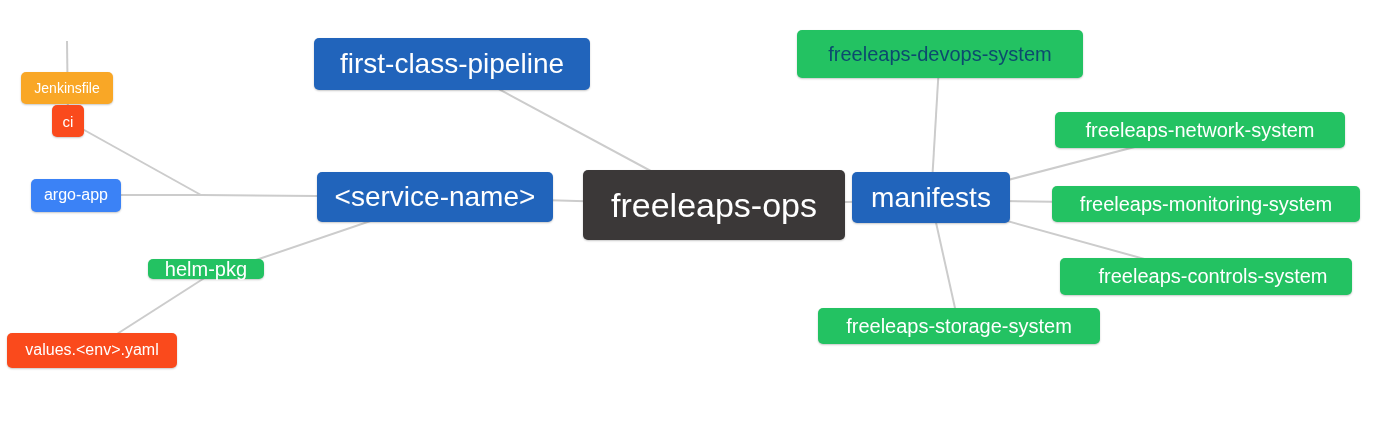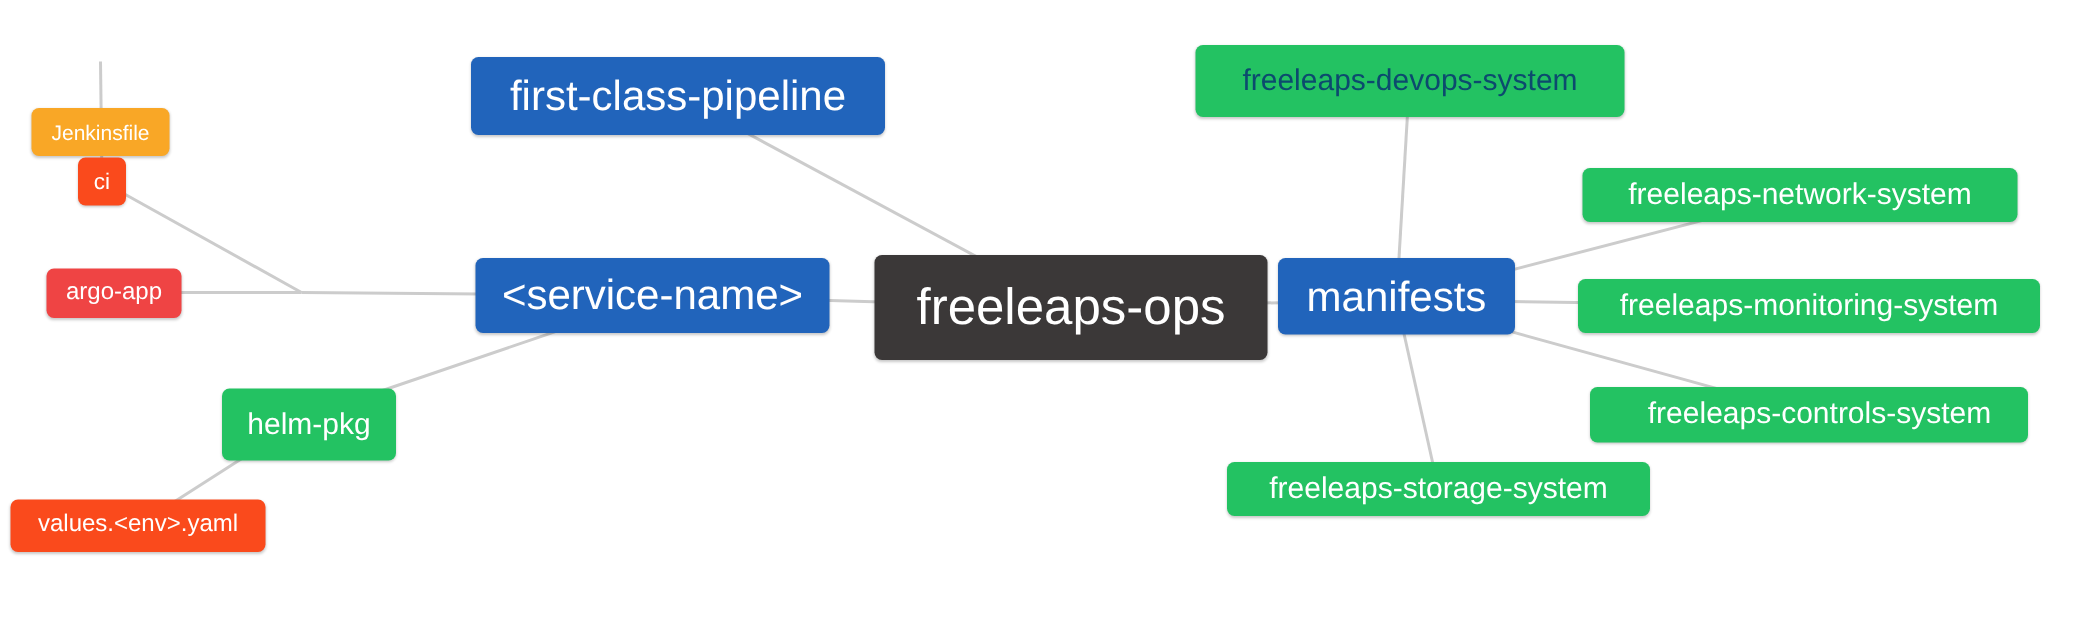--- a/index.html
+++ b/index.html
@@ -52,22 +52,22 @@
       <line x1="92" y1="350" x2="206" y2="277" stroke="#cccccc" stroke-width="2"></line>
       <line x1="714" y1="205" x2="931" y2="200" stroke="#cccccc" stroke-width="2"></line>
       <line x1="931" y1="200" x2="940" y2="48" stroke="#cccccc" stroke-width="2"></line>
       <line x1="931" y1="200" x2="1200" y2="130" stroke="#cccccc" stroke-width="2"></line>
       <line x1="931" y1="200" x2="1212" y2="204" stroke="#cccccc" stroke-width="2"></line>
       <line x1="931" y1="200" x2="1206" y2="276" stroke="#cccccc" stroke-width="2"></line>
       <line x1="931" y1="200" x2="959" y2="326" stroke="#cccccc" stroke-width="2"></line>
     </svg>
     <div class="node" style="left: 21px; top: 25px; width: 92px; height: 32px; font-size: 14px; background: rgb(249, 167, 38); color: rgb(255, 255, 255); margin-top: 47px;">Jenkinsfile</div>
     <div class="node" style="left: 52px; top: 105px; width: 32px; height: 32px; font-size: 15px; background: rgb(250, 74, 28); color: rgb(255, 255, 255);">ci</div>
-    <div class="node" style="left: 31px; top: 178.5px; width: 90px; height: 33px; font-size: 16px; background: #ef4444; color: rgb(255, 255, 255);">argo-app</div>
-    <div class="node" style="left: 148px; top: 259px; width: 116px; height: 48px; font-size: 20px; background: rgb(35, 194, 98); color: rgb(255, 255, 255);">helm-pkg</div>
+    <div class="node" style="left: 31px; top: 178.5px; width: 90px; height: 33px; font-size: 16px; background: #3b82f6; color: rgb(255, 255, 255);">argo-app</div>
+    <div class="node" style="left: 148px; top: 259px; width: 116px; height: 20px; font-size: 20px; background: rgb(35, 194, 98); color: rgb(255, 255, 255);">helm-pkg</div>
     <div class="node" style="left: 7px; top: 332.5px; width: 170px; height: 35px; font-size: 16px; background: rgb(250, 74, 28); color: rgb(255, 255, 255);">values.&lt;env&gt;.yaml</div>
     <div class="node" style="left: 317px; top: 172px; width: 236px; height: 50px; font-size: 28px; background: rgb(33, 100, 187); color: rgb(255, 255, 255);">&lt;service-name&gt;</div>
     <div class="node" style="left: 314px; top: 38px; width: 276px; height: 52px; font-size: 28px; background: rgb(33, 100, 187); color: rgb(255, 255, 255);">first-class-pipeline</div>
     <div class="node" style="left: 583px; top: 170px; width: 262px; height: 70px; font-size: 34px; background: rgb(59, 56, 56); color: rgb(255, 255, 255);">freeleaps-ops</div>
     <div class="node" style="left: 852px; top: 172px; width: 158px; height: 51px; font-size: 28px; background: rgb(33, 100, 187); color: rgb(255, 255, 255);">manifests</div>
     <div class="node" style="left: 797px; top: 30px; width: 286px; height: 48px; font-size: 20px; background: rgb(35, 194, 98); color: #0c4a6e;">freeleaps-devops-system</div>
     <div class="node" style="left: 1055px; top: 112px; width: 290px; height: 36px; font-size: 20px; background: rgb(35, 194, 98); color: rgb(255, 255, 255);">freeleaps-network-system</div>
     <div class="node" style="left: 1052px; top: 186px; width: 308px; height: 36px; font-size: 20px; background: rgb(35, 194, 98); color: rgb(255, 255, 255);">freeleaps-monitoring-system</div>
     <div class="node" style="left: 1060px; top: 257.5px; width: 292px; height: 37px; font-size: 20px; background: rgb(35, 194, 98); color: rgb(255, 255, 255); padding-left: 14px;">freeleaps-controls-system</div>
     <div class="node" style="left: 818px; top: 308px; width: 282px; height: 36px; font-size: 20px; background: rgb(35, 194, 98); color: rgb(255, 255, 255);">freeleaps-storage-system</div>

